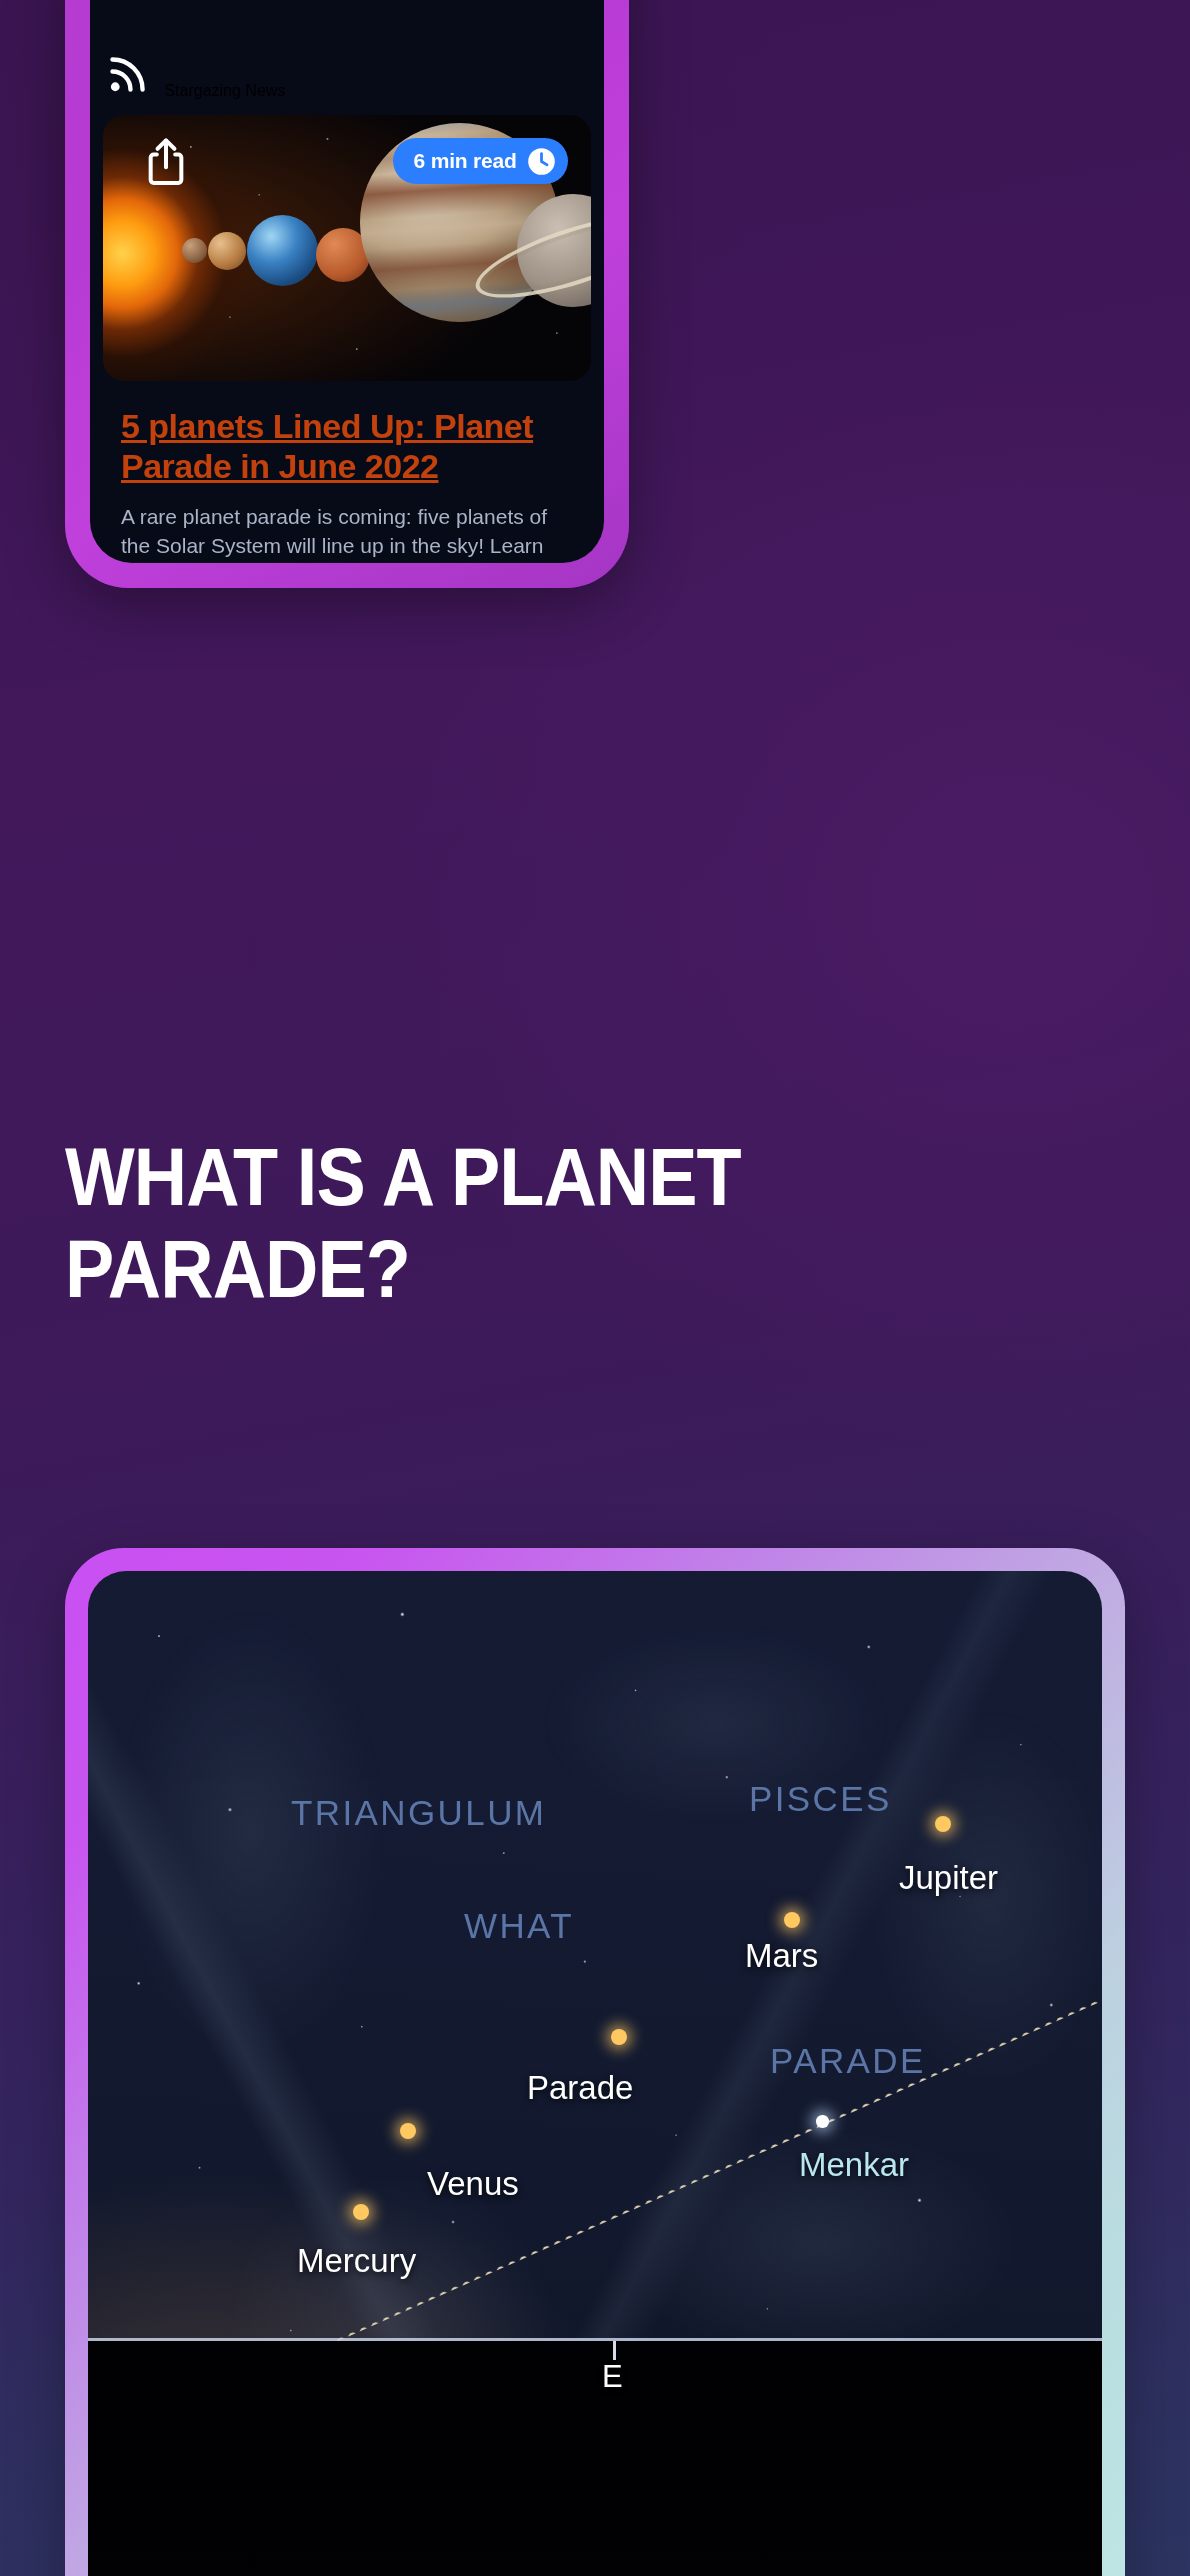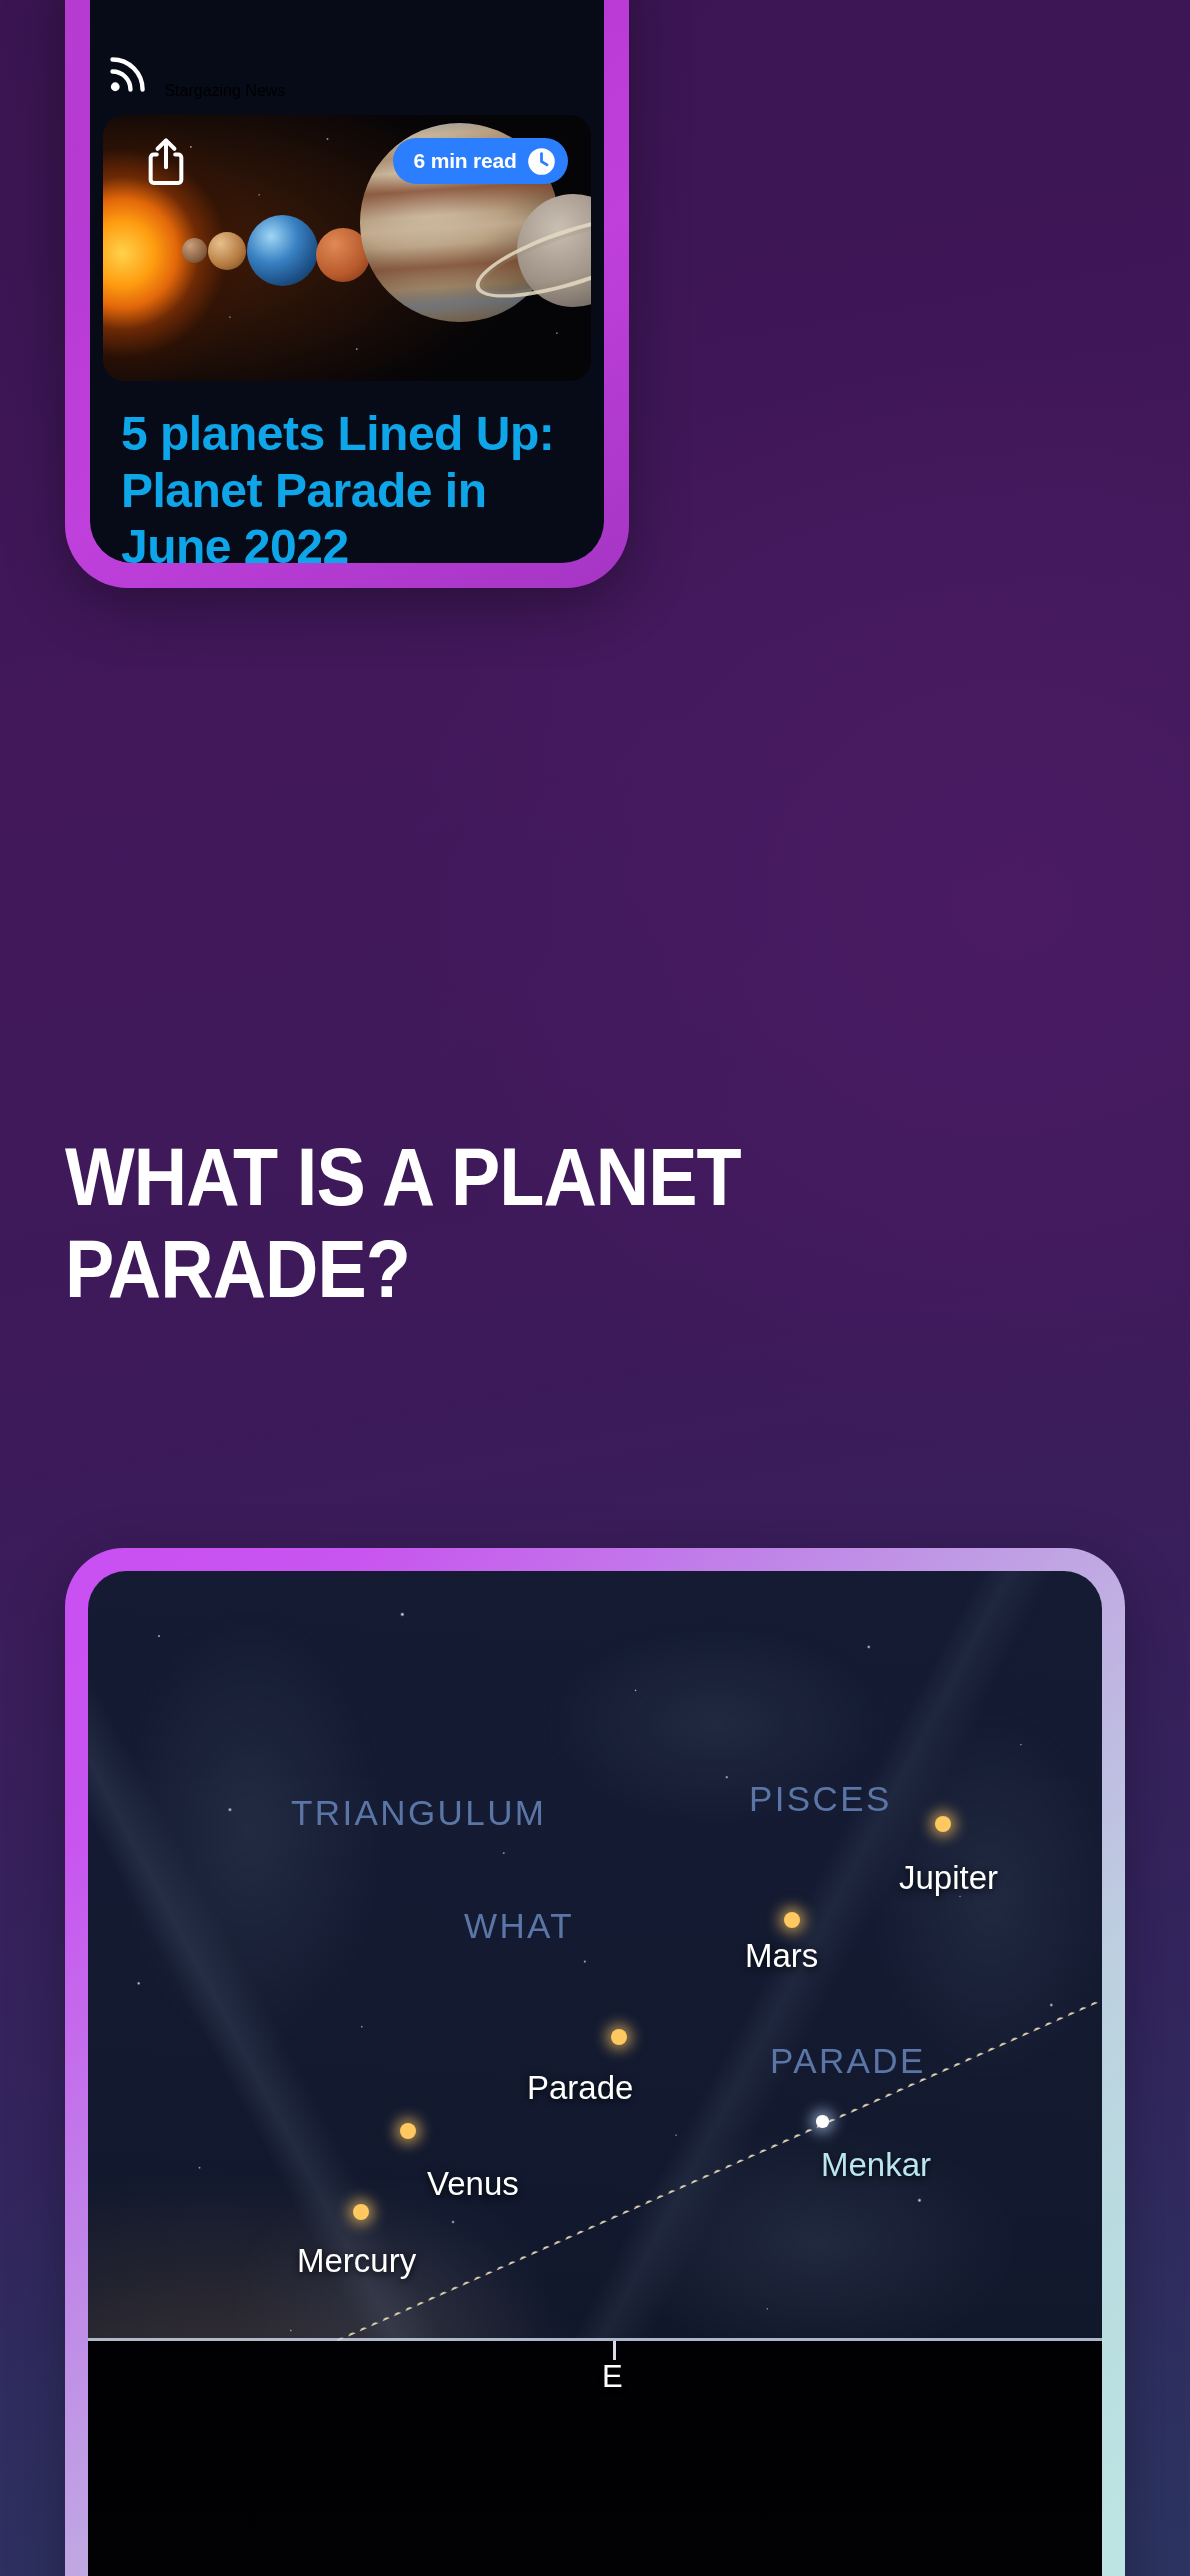--- a/index.html
+++ b/index.html
@@ -123,25 +123,26 @@
     padding: 8.6px 11.5px 8.6px 21px;
     color: #ffffff;
     font-size: 21px;
     font-weight: bold;
     letter-spacing: -0.2px;
   }
   #clock-icon { width: 29px; height: 29px; flex: none; }
 
   #news-body { padding: 25px 31px 0 31px; }
   #news-title {
-    color: #0ea5e9;
-    font-size: 48px;
+    color: #c2410c;
+    font-size: 34px;
     font-weight: bold;
     line-height: 1.18;
     letter-spacing: -0.5px;
+    text-decoration: underline;
   }
   #news-desc {
     margin-top: 15.3px;
     color: #aab4c6;
     font-size: 21px;
     line-height: 1.42;
   }
 
   
   #section-heading {
@@ -253,21 +254,21 @@
     z-index: 5;
   }
   .const-label {
     position: absolute;
     font-size: 35px;
     letter-spacing: 2.4px;
     color: #5b76a6;
     white-space: nowrap;
     z-index: 4;
   }
-  .star-label { color: #b9e6ef; margin-left: 22px; }
+  .star-label { color: #b9e6ef; }
 
   .dot {
     position: absolute; border-radius: 50%; z-index: 4;
   }
   .dot-planet {
     width: 16.3px; height: 16.3px;
     background: #ffc861;
     box-shadow: 0 0 13.4px 4.8px rgba(255,200,97,.65);
   }
   .dot-star {

